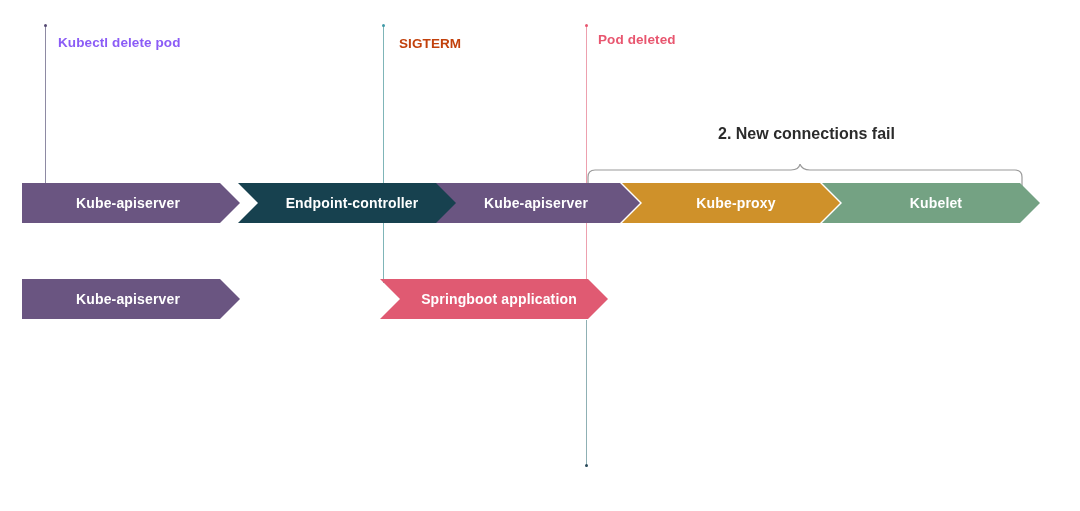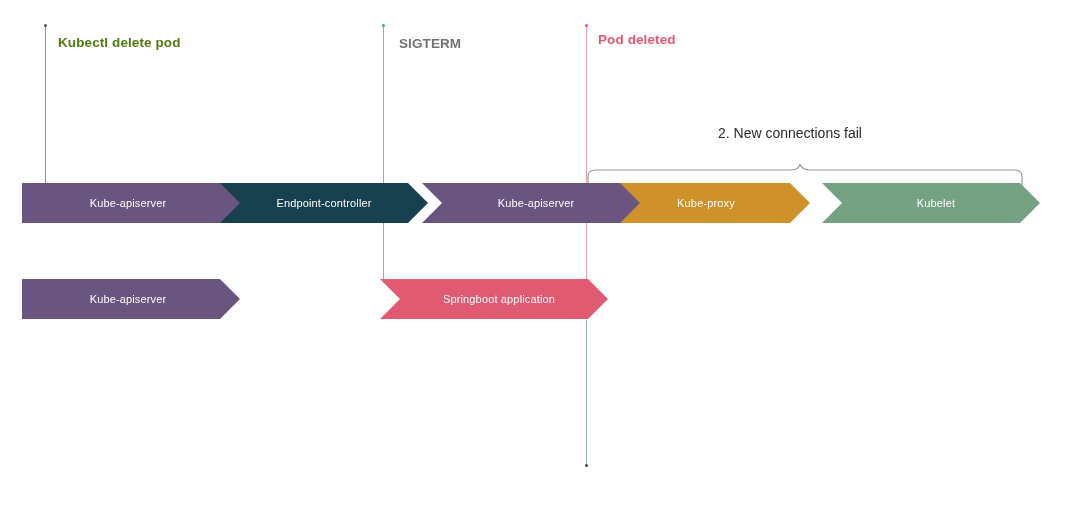--- a/index.html
+++ b/index.html
@@ -24,52 +24,52 @@
 
   
   .chain{position:absolute;height:40px;}
   .seg{
     position:absolute;top:0;height:40px;
     display:flex;align-items:center;justify-content:center;
   }
   .seg-label{
     position:relative;
     color:#ffffff;
-    font-size:11px;
-    font-weight:normal;
+    font-size:14px;
+    font-weight:bold;
     letter-spacing:.15px;
     white-space:nowrap;
     z-index:2;
   }
 
   
   .brace{position:absolute;}
   .annot{
     position:absolute;
-    font-size:14px;
+    font-size:16px;
     color:#2b2b2b;
     white-space:nowrap;
-    font-weight:normal;
+    font-weight:bold;
   }
 </style>
 </head>
 <body>
 
 <div id="stage">
 
   <div>
     <div class="marker-line" style="left:45px;top:25px;height:175px;background:#8e8aa3;"></div>
     <div class="marker-dot" style="left:44px;top:24px;background:#564a73;"></div>
-    <div class="marker-label" style="left:58px;top:35px;color:#4d7c0f;">Kubectl delete pod</div>
+    <div class="marker-label" style="left:58px;top:35px;color:#8b5cf6;">Kubectl delete pod</div>
   </div>
 
   <div>
     <div class="marker-line" style="left:383px;top:25px;height:258px;background:#7fb5b8;"></div>
     <div class="marker-dot" style="left:382px;top:24px;background:#3f9aa8;"></div>
-    <div class="marker-label" style="left:399px;top:36px;color:#737373;">SIGTERM</div>
+    <div class="marker-label" style="left:399px;top:36px;color:#c2410c;">SIGTERM</div>
   </div>
 
   <div>
     <div class="marker-line" style="left:586px;top:25px;height:258px;background:#eda0ae;"></div>
     <div class="marker-dot" style="left:585px;top:24px;background:#e8566f;"></div>
     <div class="marker-label" style="left:598px;top:32px;color:#e8566f;">Pod deleted</div>
   </div>
 
   <div>
     <div class="marker-line" style="left:586px;top:320px;height:147px;background:#8fb0b4;"></div>
@@ -85,35 +85,35 @@
 
   <div class="chain" style="left:0;top:183px;width:1080px;">
 
     <div class="seg" style="left:822px;width:218px;">
       <svg width="218" height="40" viewBox="0 0 218 40" style="position:absolute;left:0;top:0;">
         <path d="M0,0 L198,0 L218,20 L198,40 L0,40 L20,20 Z" fill="#74a283"></path>
       </svg>
       <span class="seg-label" style="margin-left:10px;">Kubelet</span>
     </div>
 
-    <div class="seg" style="left:592px;width:218px;">
+    <div class="seg" style="left:622px;width:218px;">
       <svg width="218" height="40" viewBox="0 0 218 40" style="position:absolute;left:0;top:0;">
         <path d="M0,0 L198,0 L218,20 L198,40 L0,40 L20,20 Z" fill="#cf912a"></path>
       </svg>
       <span class="seg-label" style="margin-left:10px;">Kube-proxy</span>
     </div>
 
     <div class="seg" style="left:422px;width:218px;">
       <svg width="218" height="40" viewBox="0 0 218 40" style="position:absolute;left:0;top:0;">
         <path d="M0,0 L198,0 L218,20 L198,40 L0,40 L20,20 Z" fill="#6a5581"></path>
       </svg>
       <span class="seg-label" style="margin-left:10px;">Kube-apiserver</span>
     </div>
 
-    <div class="seg" style="left:210px;width:218px;">
+    <div class="seg" style="left:238px;width:218px;">
       <svg width="218" height="40" viewBox="0 0 218 40" style="position:absolute;left:0;top:0;">
         <path d="M0,0 L198,0 L218,20 L198,40 L0,40 L20,20 Z" fill="#17414f"></path>
       </svg>
       <span class="seg-label" style="margin-left:10px;">Endpoint-controller</span>
     </div>
 
     <div class="seg" style="left:22px;width:218px;">
       <svg width="218" height="40" viewBox="0 0 218 40" style="position:absolute;left:0;top:0;">
         <path d="M0,0 L198,0 L218,20 L198,40 L0,40 Z" fill="#6a5581"></path>
       </svg>

